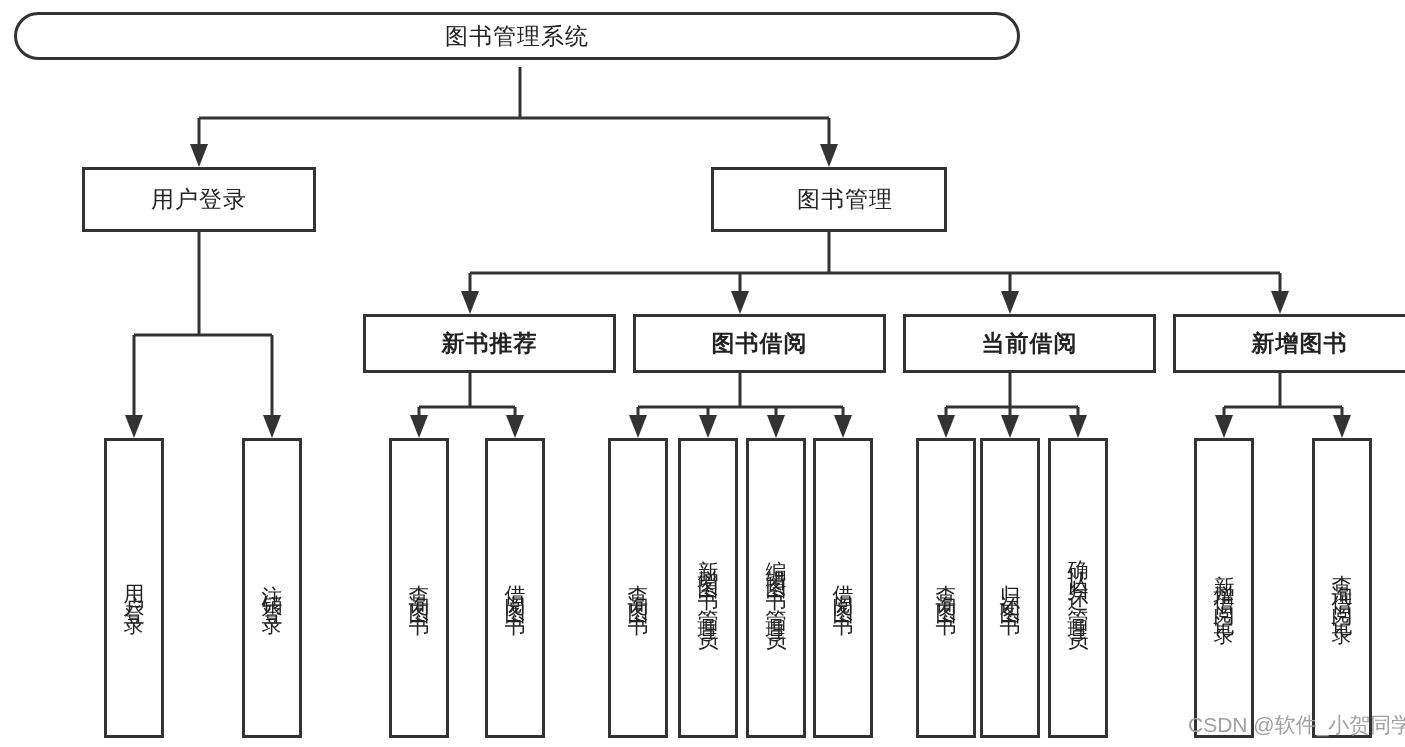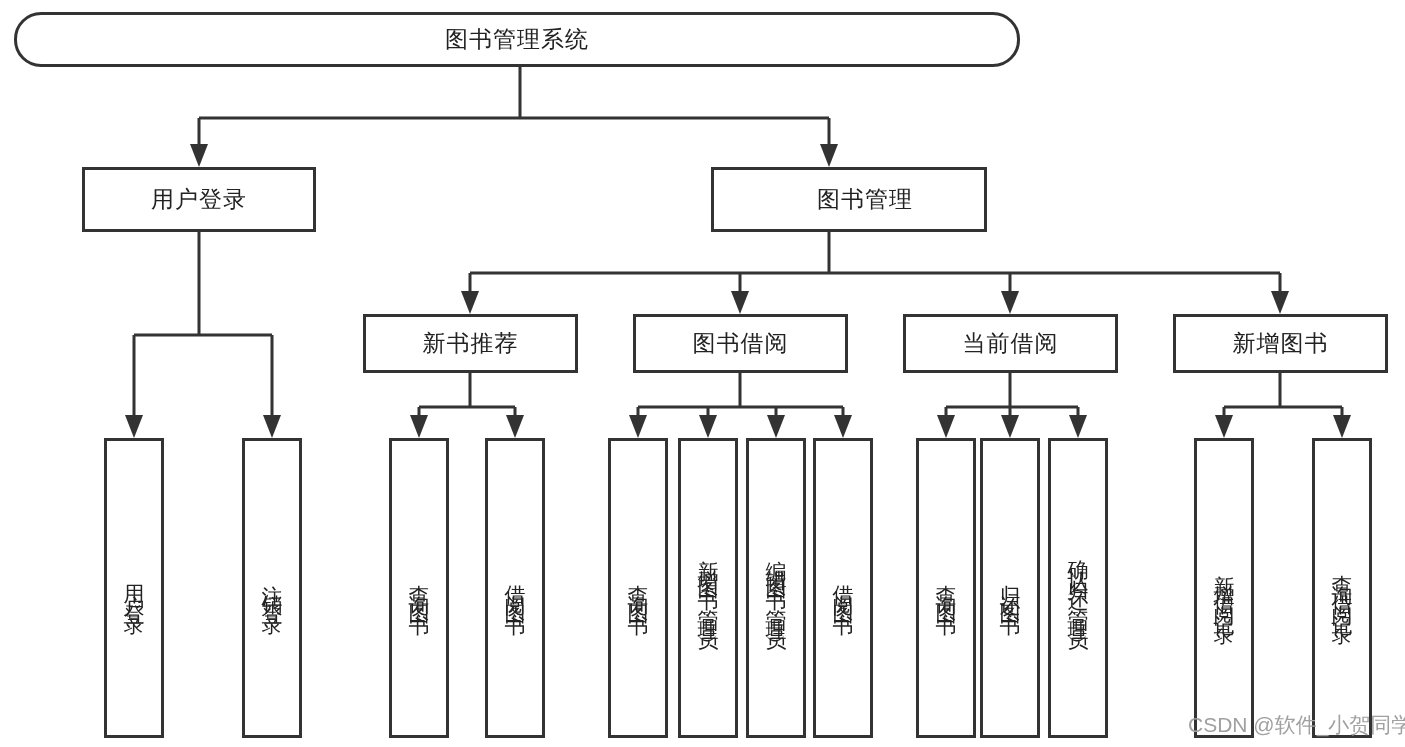--- a/index.html
+++ b/index.html
@@ -38,26 +38,26 @@
     letter-spacing: 1px;
     white-space: nowrap;
   }
   .vbox {
     writing-mode: vertical-rl;
     font-size: 21px;
     letter-spacing: 10px;
     line-height: 54px;
   }
   
-  .n-root   { left: 14px;   top: 12px;  width: 1006px; height: 55px; border-radius: 27px; }
+  .n-root   { left: 14px;   top: 12px;  width: 1006px; height: 48px; border-radius: 27px; }
   
   .n-login  { left: 82px;   top: 167px; width: 234px;  height: 65px; }
-  .n-mgmt   { left: 711px;  top: 167px; width: 276px;  height: 65px; padding-left: 32px; }
+  .n-mgmt   { left: 711px;  top: 167px; width: 236px;  height: 65px; padding-left: 32px; }
   
-  .lvl3     { top: 314px; width: 215px; height: 59px; }
+  .lvl3     { top: 314px; width: 253px; height: 59px; font-weight: bold; }
   .n-g0     { left: 363px;  }
   .n-g1     { left: 633px;  }
   .n-g2     { left: 903px;  }
   .n-g3     { left: 1173px; }
   
   .leaf     { top: 438px; width: 60px; height: 300px; }
   .l-a0 { left: 104px; }  .l-a1 { left: 242px; }
   .l-b0 { left: 389px; }  .l-b1 { left: 485px; }
   .l-c0 { left: 608px; }  .l-c1 { left: 678px; }  .l-c2 { left: 746px; }  .l-c3 { left: 813px; }
   .l-d0 { left: 916px; }  .l-d1 { left: 980px; }  .l-d2 { left: 1048px; }

